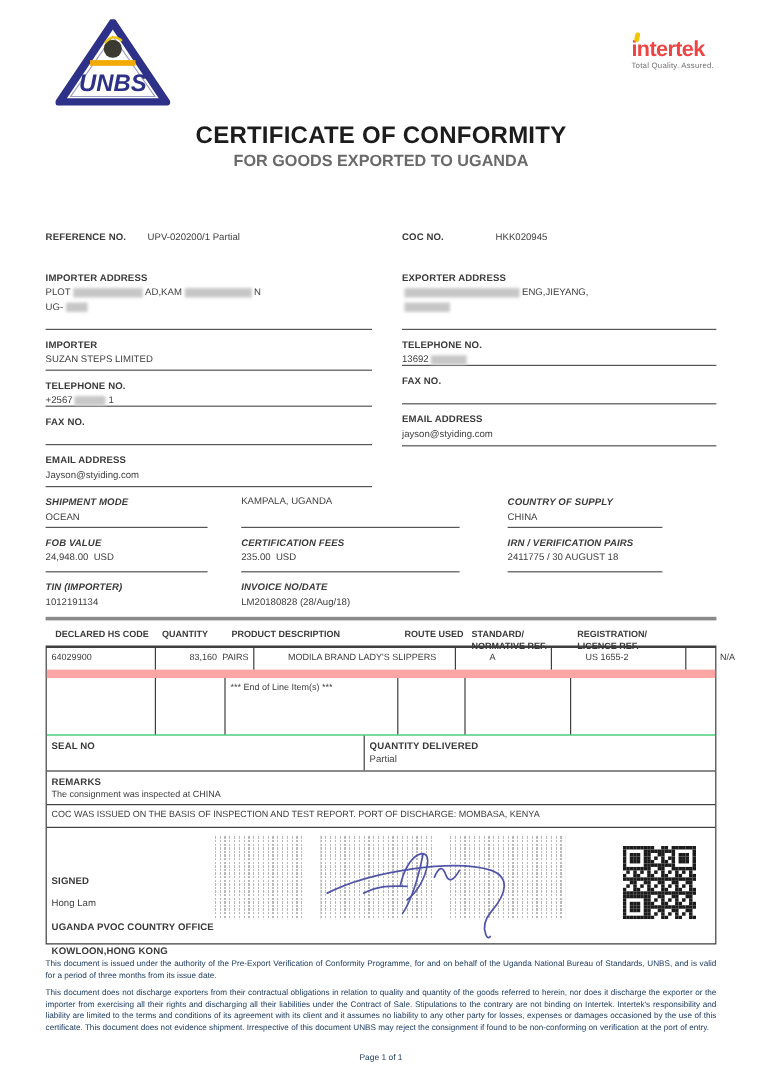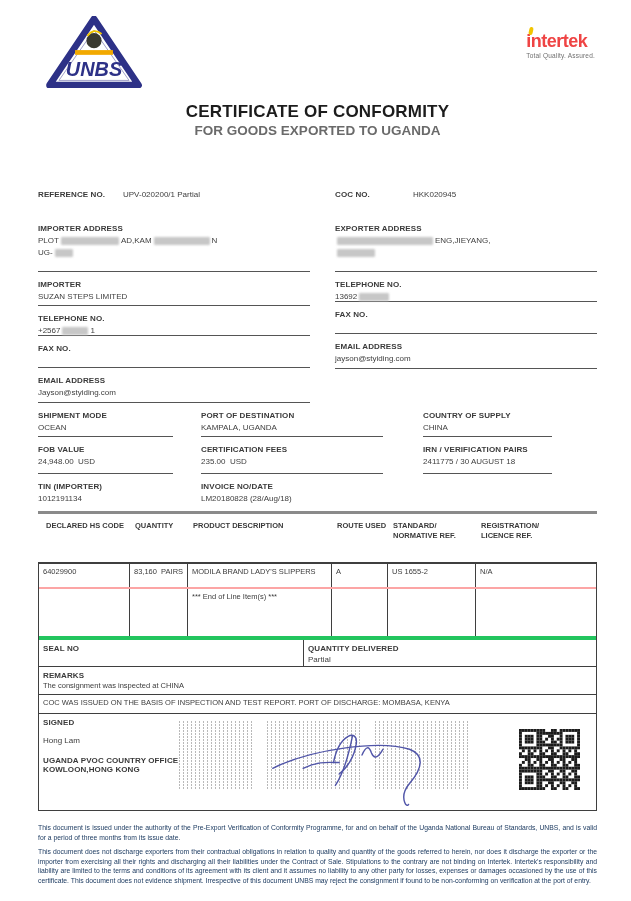--- a/index.html
+++ b/index.html
@@ -14,21 +14,21 @@
   
   .header { display:flex; justify-content:space-between; align-items:flex-start; padding-top:16px; height:88px; }
   .unbs-logo { margin-left:8px; width:96px; height:72px; }
   .intertek { margin-top:16px; margin-right:2px; text-align:left; position:relative; }
   .itk-name { font-size:18px; font-weight:bold; color:#ef4444; letter-spacing:-0.5px; line-height:18px; }
   .itk-mark { position:absolute; left:3px; top:-5px; width:4px; height:8px; background:#f2c500; border-radius:2px; transform:rotate(12deg); }
   .itk-tag { font-size:6.5px; color:#6f6f6f; margin-top:2px; letter-spacing:0.2px; }
 
   
   .titleblock { text-align:center; margin-top:14px; }
-  .title-main { font-size:17px; font-weight:bold; color:#1c1c1c; letter-spacing:0.2px; }
+  .title-main { font-size:20px; font-weight:bold; color:#1c1c1c; letter-spacing:0.2px; }
   .title-sub { font-size:13.5px; font-weight:bold; color:#6a6a6a; margin-top:1px; }
 
   
   .lbl { font-size:8px; font-weight:bold; color:#3a3a3a; letter-spacing:0.1px; }
   .val { font-size:8px; color:#404040; }
   .pre { white-space:pre-wrap; }
 
   .fields { margin-top:43px; }
   .grid2 { display:grid; grid-template-columns:272px 1fr; column-gap:25px; }
   .fg { position:relative; padding-top:6px; }
@@ -39,58 +39,58 @@
   .pair-n .lbl { width:78px; }
   .fg .lbl.block { display:block; line-height:13px; }
   .fg .val.block { display:block; line-height:12px; }
 
   .redact { display:inline-block; height:8px; background:#c7c7c7; border-radius:1px;
             filter:blur(1.2px); vertical-align:middle; margin:0 2px; }
 
   
   .grid3 { display:grid; grid-template-columns:163px 222px 1fr; }
   .fcell { position:relative; padding-top:6px; }
-  .fcell .lbl { display:block; line-height:13px; }
+  .fcell .lbl { display:block; line-height:13px;font-style:italic; }
   .fcell .val { display:block; line-height:12px; }
   .g3a{height:34px} .g3b{height:37px} .g3c{height:34px}
   .fcell.ul::after { content:""; position:absolute; left:0; bottom:0; border-bottom:1px solid #555; right:28px; }
   .fcell.ul.c2::after { right:40px; }
   .fcell.ul.c3::after { right:45px; }
 
   .thickline { border-top:3px solid #8a8a8a; margin-top:3px; }
 
   
   .tgrid { display:grid; grid-template-columns:91px 58px 144px 56px 88px 1fr; }
-  .thead { padding-top:7px; height:48px; }
+  .thead { padding-top:7px; height:21px; }
   .thead .th { font-size:7.5px; font-weight:bold; color:#3a3a3a; white-space:pre-line; line-height:10px; padding-left:6px; }
   .thead .th:first-child { padding-left:8px; }
 
   .tbox { border:1px solid #3f3f3f; border-top:2px solid #3f3f3f; }
   .trow .tc { border-right:1px solid #3f3f3f; padding:3px 3px 0 4px; font-size:7.5px; color:#3c3c3c; line-height:10px; }
   .trow .tc:last-child { border-right:none; }
-  .trow1 { height:25px; border-bottom:2px solid #fca5a5; }
+  .trow1 { height:25px; border-bottom:7px solid #fca5a5;gap:24px; }
   .trow2 { height:47px; }
 
-  .srow { display:grid; grid-template-columns:264px 1fr; border-top:4px solid #22c55e; height:30px; }
+  .srow { display:grid; grid-template-columns:264px 1fr; border-top:1px solid #22c55e; height:30px; }
   .srow .sc { padding:3px 4px 0 4px; }
   .srow .sc + .sc { border-left:1px solid #3f3f3f; }
   .srow .lbl { display:block; line-height:11px; }
   .srow .val { display:block; line-height:11px; }
 
   .rrow { border-top:1px solid #3f3f3f; height:47px; padding:3px 4px 0 4px; }
   .rrow .lbl { display:block; line-height:11px; }
   .rline { font-size:7.5px; color:#3c3c3c; line-height:10px; }
   .rdiv { border-top:1px solid #3f3f3f; margin:3px -4px 3px -4px; }
 
   .sigrow { border-top:1px solid #3f3f3f; height:97px; position:relative; }
   .sig-text { position:absolute; left:4px; top:4px; }
   .sig-text .lbl { display:block; }
-  .sig-signed { margin-bottom:9px; }
+  .sig-signed { margin-bottom:9px;margin-top:36px; }
   .sig-name { font-size:8px; color:#3c3c3c; margin-bottom:11px; }
-  .sig-office { }
+  .sig-office { margin-bottom:11px; }
 
   .secpattern { position:absolute; left:140px; top:6px; width:292px; height:70px; display:flex; gap:12px; }
   .secblock { height:100%;
     background-image:
       repeating-linear-gradient(to bottom, #ffffff 0 1px, transparent 1px 3px),
       repeating-linear-gradient(to right, #b9b9b9 0 1px, transparent 1px 4px);
   }
   .sb1{width:76px} .sb2{width:96px} .sb3{width:96px}
   .signature { position:absolute; left:228px; top:4px; width:190px; height:92px; pointer-events:none; }
   .qr { position:absolute; right:16px; top:15px; width:61px; height:61px; }
@@ -186,21 +186,20 @@
         </div>
       </div>
     </div>
 
     <div class="grid3">
       <div class="fcell g3a ul">
         <span class="lbl">SHIPMENT MODE</span>
         <span class="val">OCEAN</span>
       </div>
       <div class="fcell g3a ul c2">
-        <span class="lbl">PORT OF DESTINATION</span>
         <span class="val">KAMPALA, UGANDA</span>
       </div>
       <div class="fcell g3a ul c3">
         <span class="lbl">COUNTRY OF SUPPLY</span>
         <span class="val">CHINA</span>
       </div>
 
       <div class="fcell g3b ul">
         <span class="lbl">FOB VALUE</span>
         <span class="val pre">24,948.00  USD</span>

